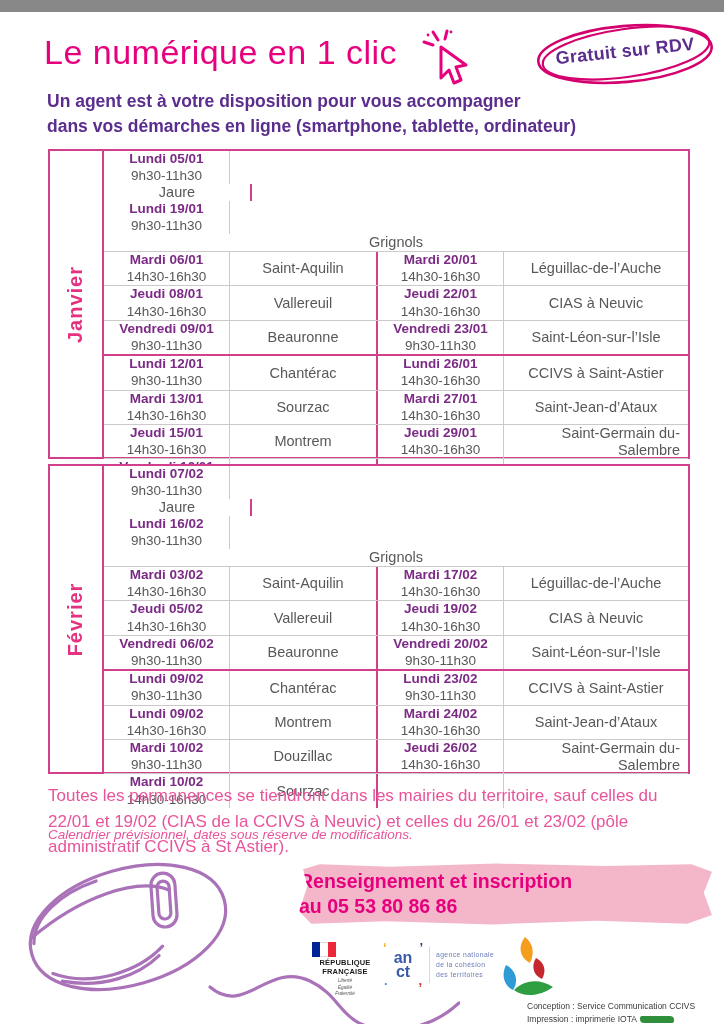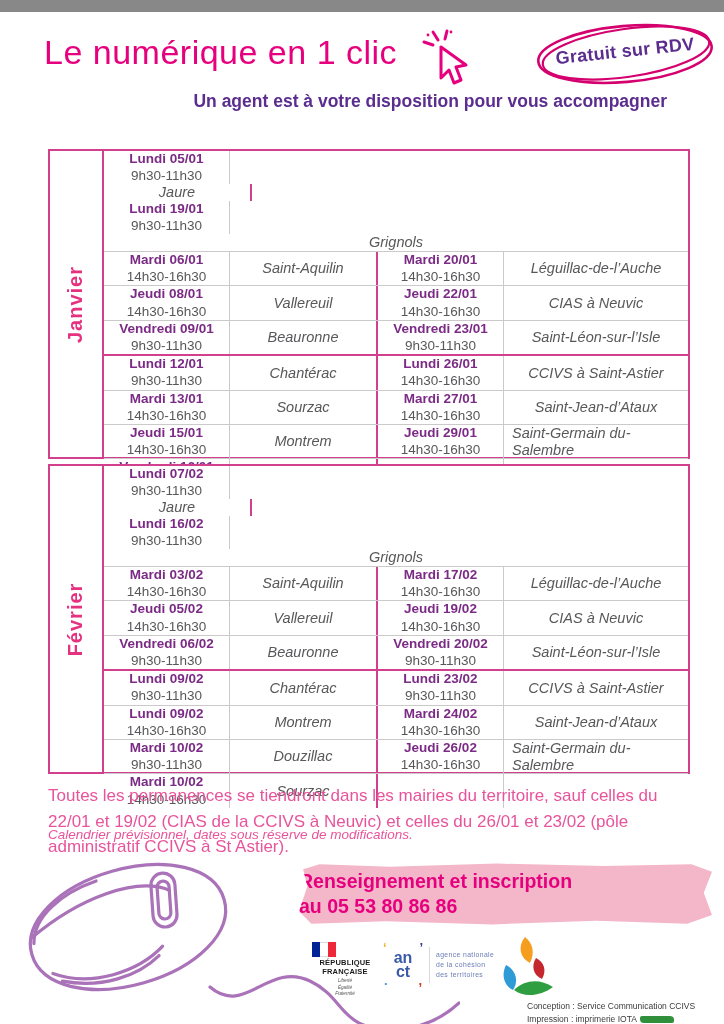--- a/index.html
+++ b/index.html
@@ -18,21 +18,21 @@
   .cursor-icon { position:absolute; left:420px; top:16px; }
   .badge { position:absolute; left:534px; top:7px; width:182px; height:70px; }
   .badge svg { position:absolute; left:0; top:0; }
   .badge-text {
     position:absolute; left:0; top:22px; width:182px; text-align:center;
     transform:rotate(-6deg);
     font-size:18px; font-weight:700; color:#5b2d8e; letter-spacing:.3px;
   }
   .subtitle {
     position:absolute; left:47px; top:77px; width:620px;
-    font-size:17.5px; font-weight:700; color:#5b2d8e; line-height:1.42;text-align:right;
+    font-size:17.5px; font-weight:700; color:#5b2d8e; line-height:1.42;
   }
 
   
   .schedule-table {
     position:absolute; left:48px; width:642px; height:310px;
     border:2px solid #d23f8c; box-sizing:border-box;
     display:flex; background:#fff;
   }
   .schedule-table.january  { top:137px; }
   .schedule-table.february { top:452px; }
@@ -50,21 +50,21 @@
   .trow.pink-top { border-top:2px solid #d23f8c; }
   .cell {
     display:flex; flex-direction:column; align-items:center; justify-content:center;
     box-sizing:border-box;
   }
   .dt { width:126px; border-right:1px solid #cbc9ca; flex:none; }
   .pl-left { width:148px; border-right:2px solid #d23f8c; flex:none; }
   .pl-right { flex:1; }
   .date { font-weight:700; color:#7b2a85; font-size:13.5px; line-height:1.2; }
   .time { color:#58585a; font-size:13.5px; line-height:1.2; margin-top:1px; }
-  .place { color:#58585a; font-size:14.5px; text-align:left; line-height:1.15; padding:0 8px;font-style:italic; }
+  .place { color:#58585a; font-size:14.5px; text-align:right; line-height:1.15; padding:0 8px; }
 
   
   .note-main {
     position:absolute; left:48px; top:771px; width:648px;
     font-size:17px; color:#e8549b; line-height:1.5;
   }
   .note-disclaimer {
     position:absolute; left:48px; top:815px; width:648px;
     font-size:13.5px; font-style:italic; color:#e8549b;
   }
@@ -134,20 +134,21 @@
       <g>
         <ellipse cx="91" cy="35" rx="87" ry="28" stroke="#d4006e" stroke-width="2.6" transform="rotate(-5 91 35)"></ellipse>
         <ellipse cx="92" cy="34" rx="84" ry="24" stroke="#d4006e" stroke-width="2.2" transform="rotate(-8 92 34)"></ellipse>
       </g>
     </svg>
     <div class="badge-text">Gratuit sur RDV</div>
   </div>
 
   <div class="subtitle">
     <div>Un agent est à votre disposition pour vous accompagner</div>
+    <div>dans vos démarches en ligne (smartphone, tablette, ordinateur)</div>
   </div>
 
   <div class="schedule-table january">
     <div class="month-cell">
       <span class="month-label">Janvier</span>
     </div>
     <div class="rows">
   <div class="trow">
     <div class="cell dt">
       <div class="date">Lundi 05/01</div>

